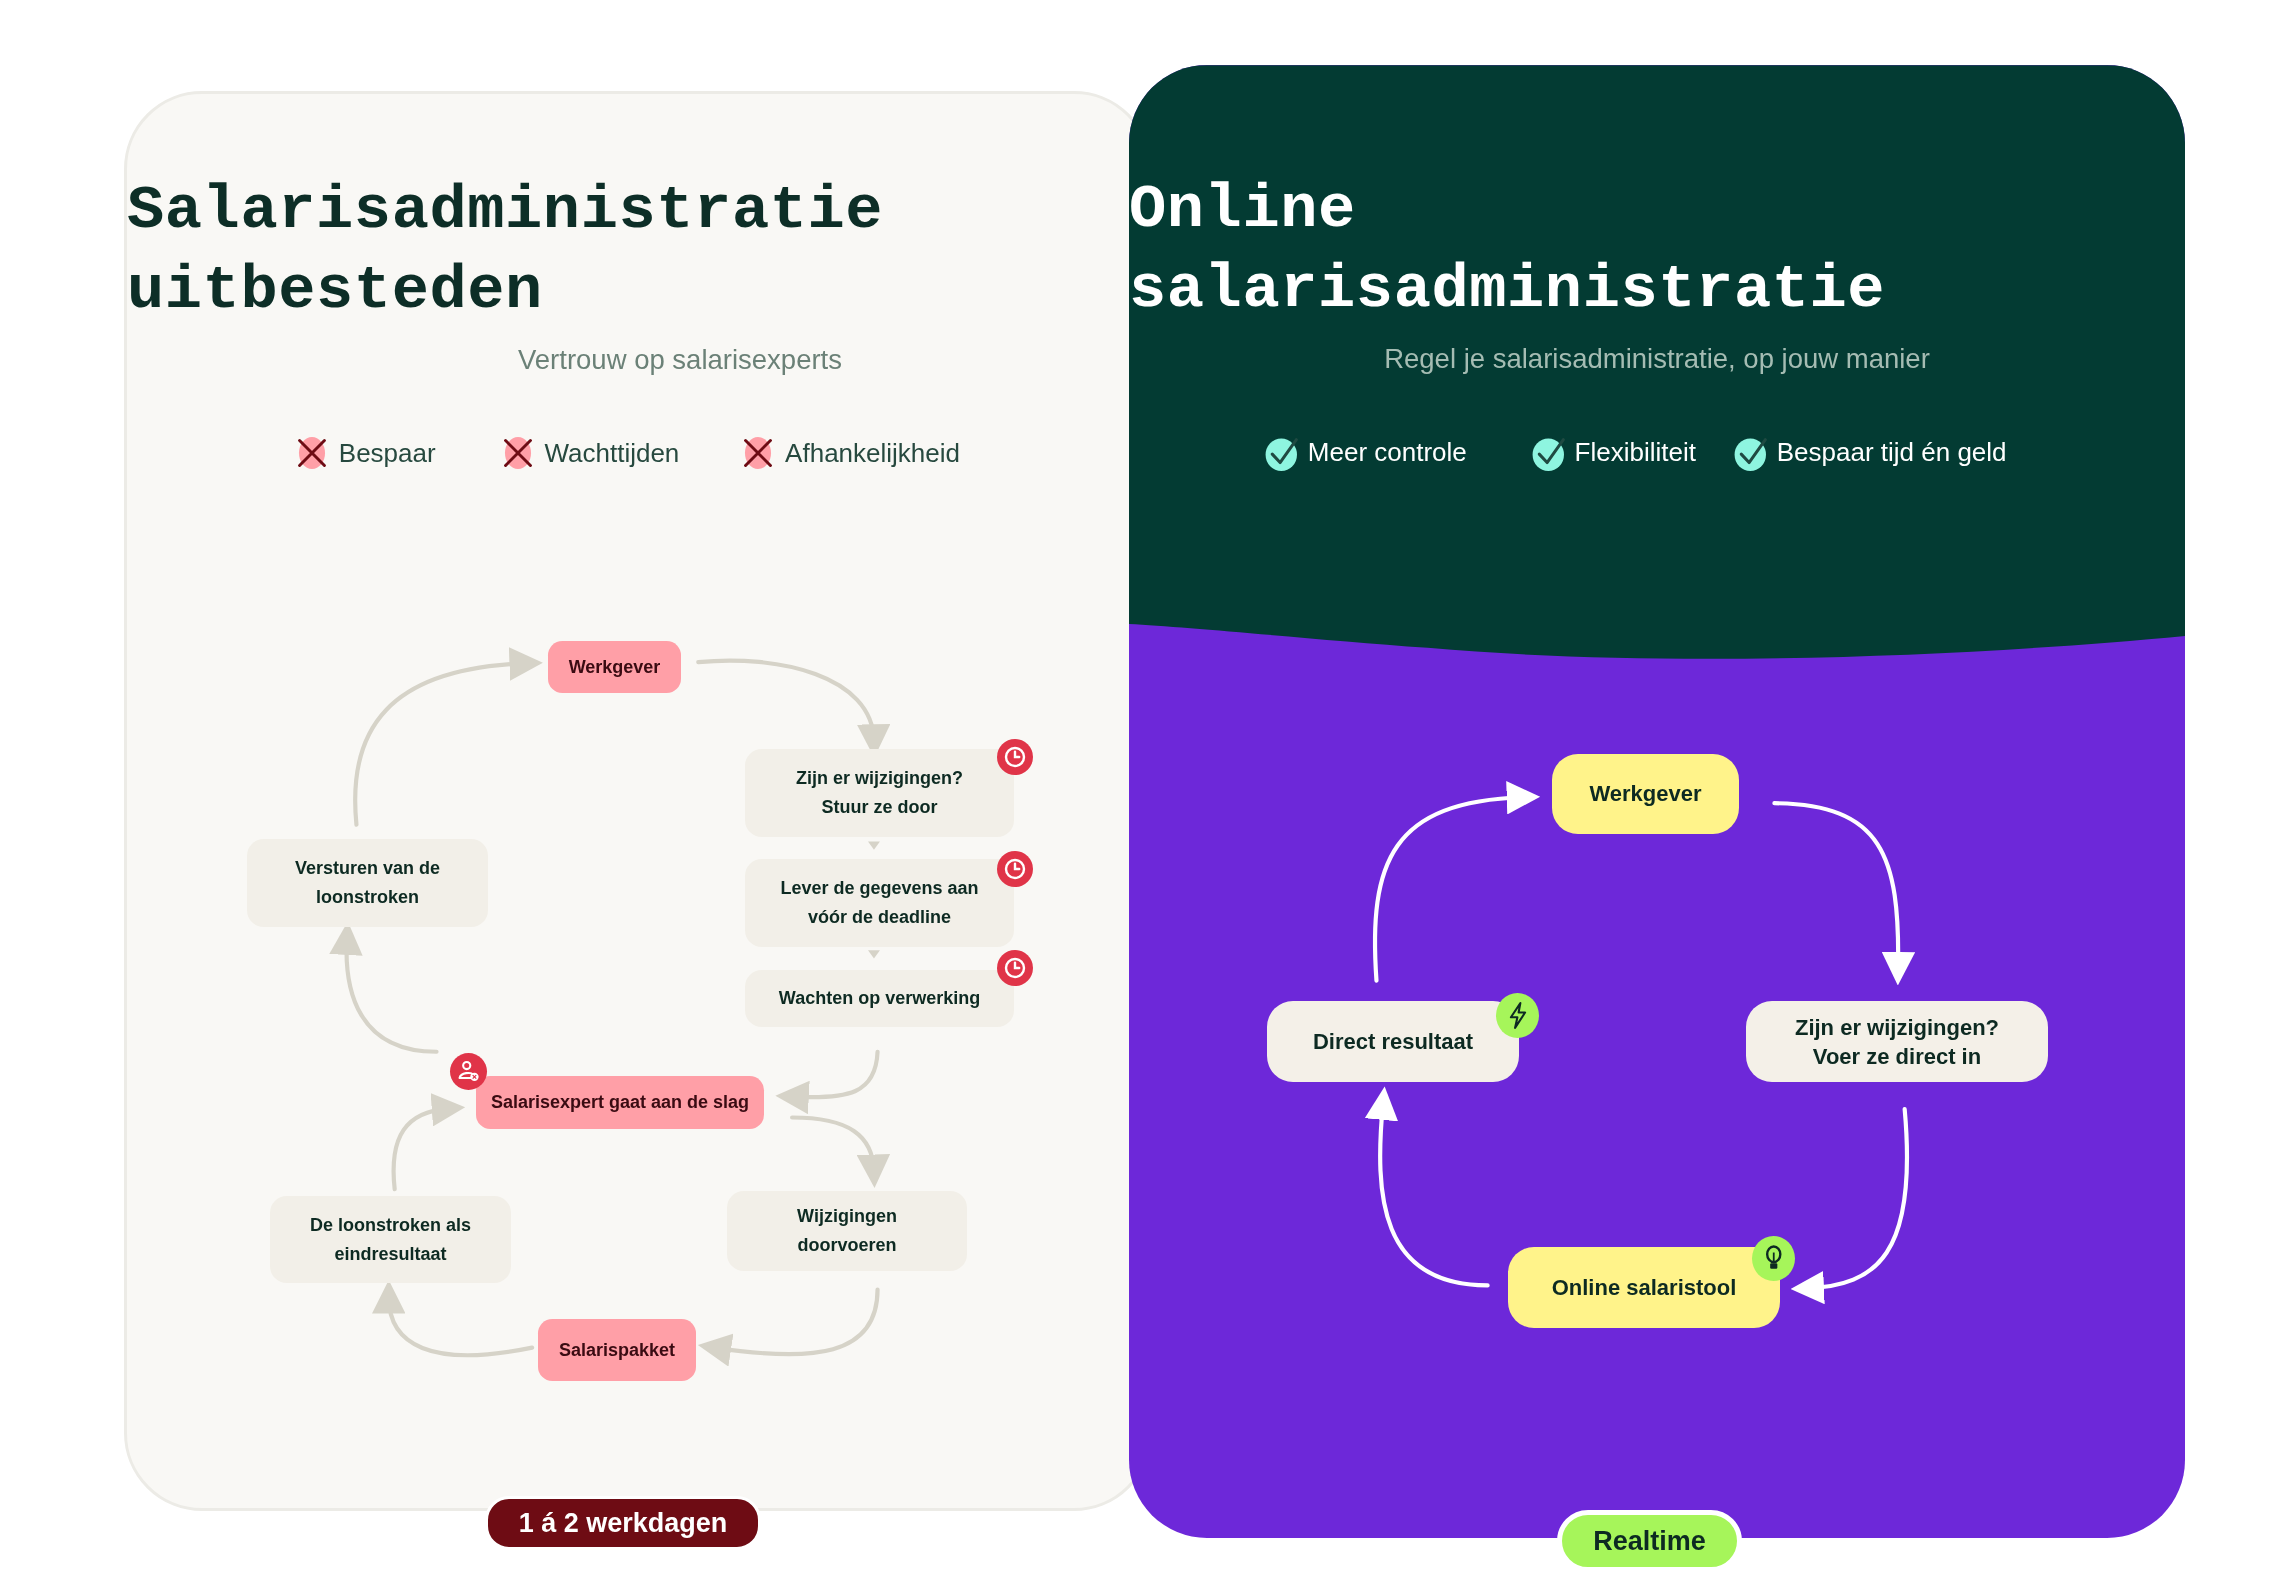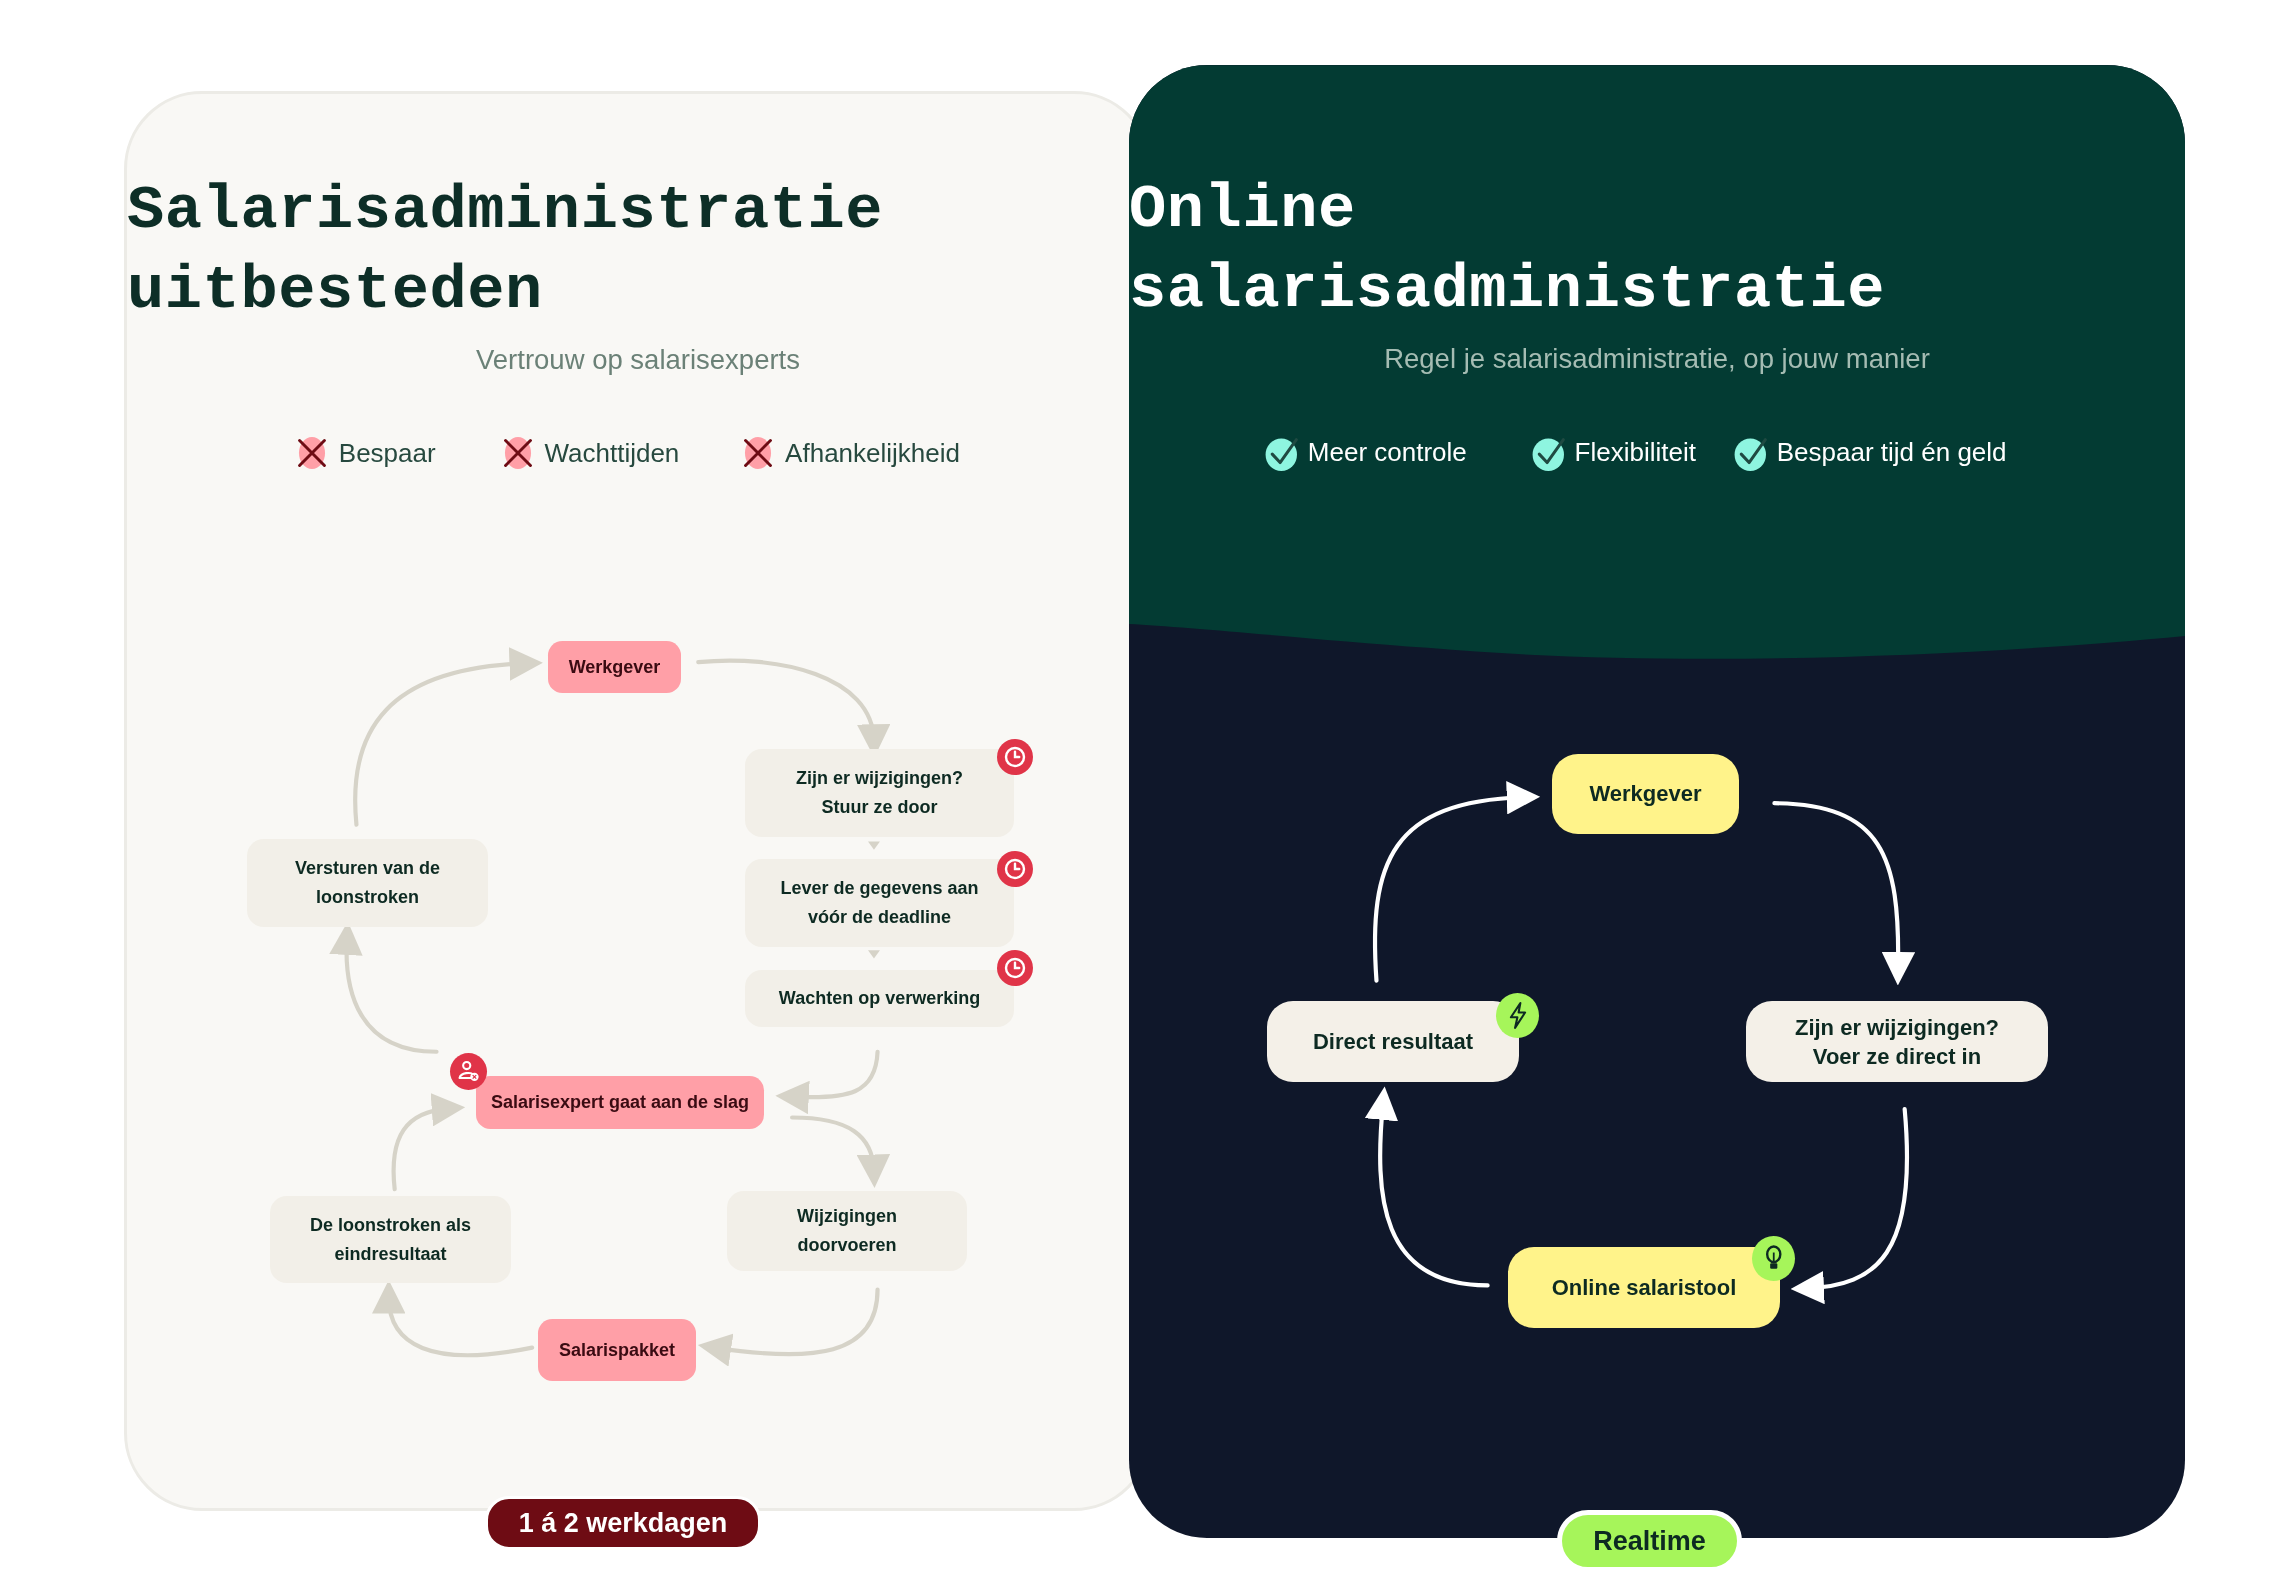--- a/index.html
+++ b/index.html
@@ -6,38 +6,38 @@
   body { width:2295px; height:1594px; background:#ffffff; position:relative; overflow:hidden; font-family:"Liberation Sans", sans-serif; }
   .abs { position:absolute; }
   
   .left-panel { left:124px; top:91px; width:1028px; height:1420px; background:#f9f8f5; border:3px solid #ecebe6; border-radius:78px; box-sizing:border-box; }
   .panel-title { position:absolute; width:100%; text-align:left; font-weight:700; font-size:62px; line-height:80px; letter-spacing:0.6px;font-family:Liberation Mono, monospace; }
   .panel-sub { position:absolute; width:100%; text-align:center; font-size:27.5px; }
   .feat-row { position:absolute; display:flex; align-items:center; font-size:26px; }
   .feat { display:flex; align-items:center; margin-right:66px; }
   .feat .ic { width:32px; height:32px; margin-right:10.8px; position:relative; }
   
-  .right-panel { left:1129px; top:65px; width:1056px; height:1473px; border-radius:78px; overflow:hidden; background:#0f172a; }
+  .right-panel { left:1129px; top:65px; width:1056px; height:1473px; border-radius:78px; overflow:hidden; background:#6d28d9; }
   .node { position:absolute; display:flex; align-items:center; justify-content:center; text-align:center; font-weight:700; color:#0d2a22; box-sizing:border-box; }
   .lnode { background:#f2efe8; border-radius:16.7px; font-size:18px; line-height:29px; }
   .pnode { background:#ff9fa7; border-radius:14.3px; font-size:18px; color:#3a0b12; }
   .rnode { background:#f4f0e8; border-radius:26px; font-size:22px; line-height:29px; }
   .ynode { background:#fff38a; border-radius:26px; font-size:22px; }
   .badge-ic { position:absolute; border-radius:50%; display:flex; align-items:center; justify-content:center; }
   .pill { position:absolute; font-weight:700; border-radius:24px; display:flex; align-items:center; justify-content:center; }
 </style>
 </head>
 <body>
 
 <div class="abs left-panel">
   <div class="panel-title" style="top:77px;color:#0d2e27;">
     <div>Salarisadministratie</div>
     <div>uitbesteden</div>
   </div>
-  <div class="panel-sub" style="top:250px;color:#6b8177;">Vertrouw op salarisexperts</div>
+  <div class="panel-sub" style="top:250px;color:#6b8177;padding-left:42px;">Vertrouw op salarisexperts</div>
 
   <div class="feat-row" style="top:343px;left:169px;color:#27493f;">
     <div class="feat">
       <span class="ic">
         <svg width="32" height="32" viewBox="0 0 54 54">
             <ellipse cx="27" cy="27" rx="22" ry="27" fill="#ff9fa7"></ellipse>
             <path d="M6 6 L48 48 M48 6 L6 48" stroke="#6e0c14" stroke-width="5" stroke-linecap="round"></path>
           </svg>
       </span>
       <span>Bespaar</span>

